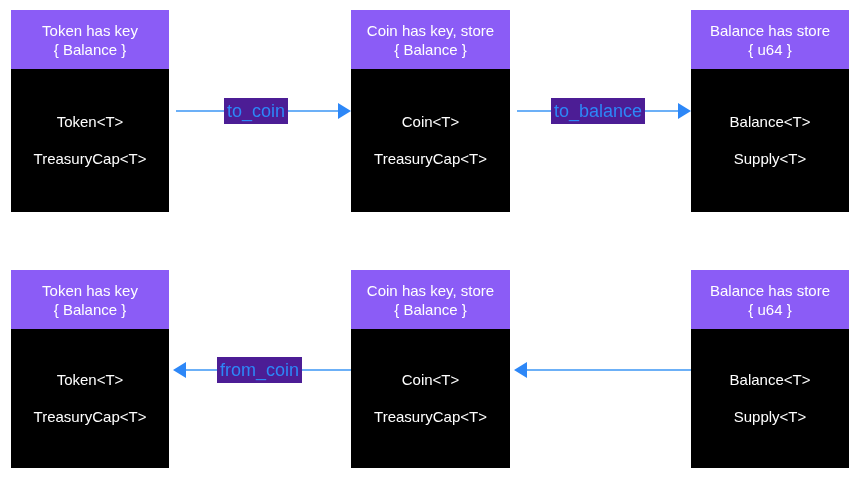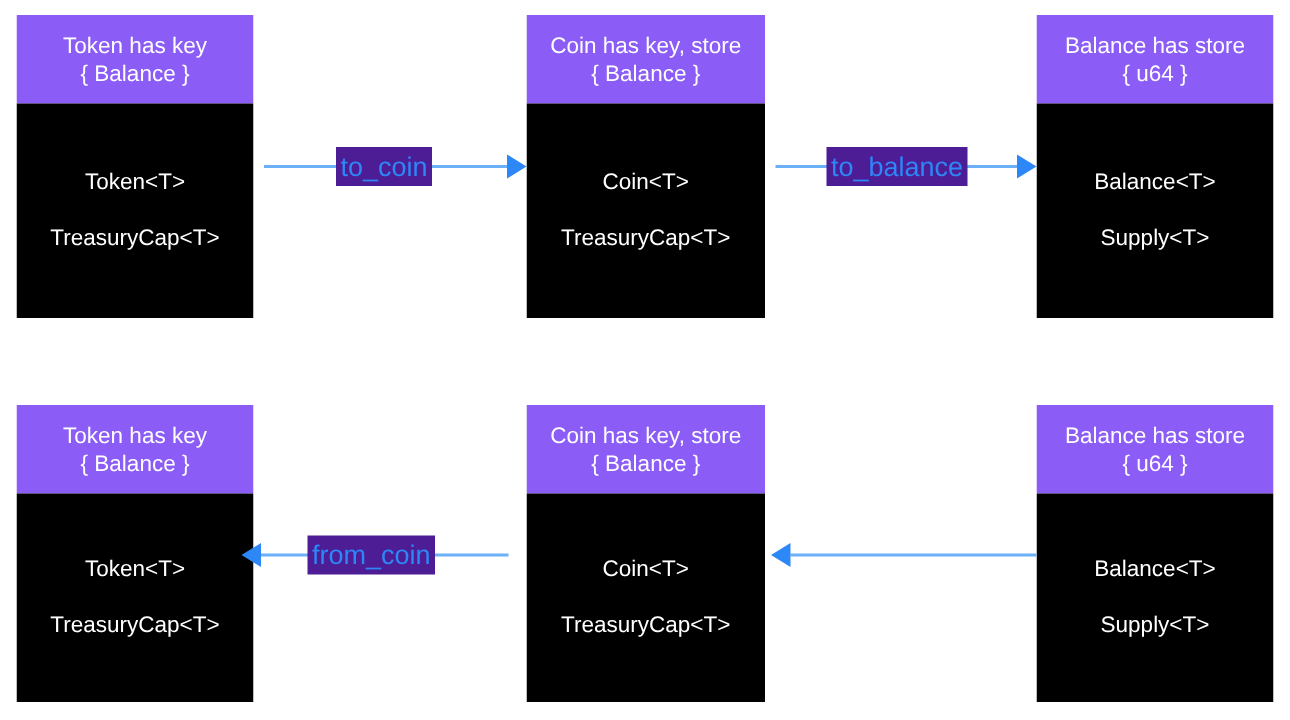--- a/index.html
+++ b/index.html
@@ -142,21 +142,21 @@
     <div class="node-header">
       <span class="hline">Balance has store</span>
       <span class="hline">{ u64 }</span>
     </div>
     <div class="node-body">
       <span class="bline">Balance&lt;T&gt;</span>
       <span class="bline">Supply&lt;T&gt;</span>
     </div>
   </div>
 
-  <div class="edge" style="left:161px;top:357px;width:178px;">
+  <div class="edge" style="left:173px;top:357px;width:178px;">
     <div class="edge-line" style="left:13px;width:165px;"></div>
     <div class="edge-head left" style="left:0;"></div>
     <div class="edge-label" style="left:44px;">from_coin</div>
   </div>
 
   <div class="edge" style="left:514px;top:357px;width:177px;">
     <div class="edge-line" style="left:13px;width:164px;"></div>
     <div class="edge-head left" style="left:0;"></div>
   </div>
 

